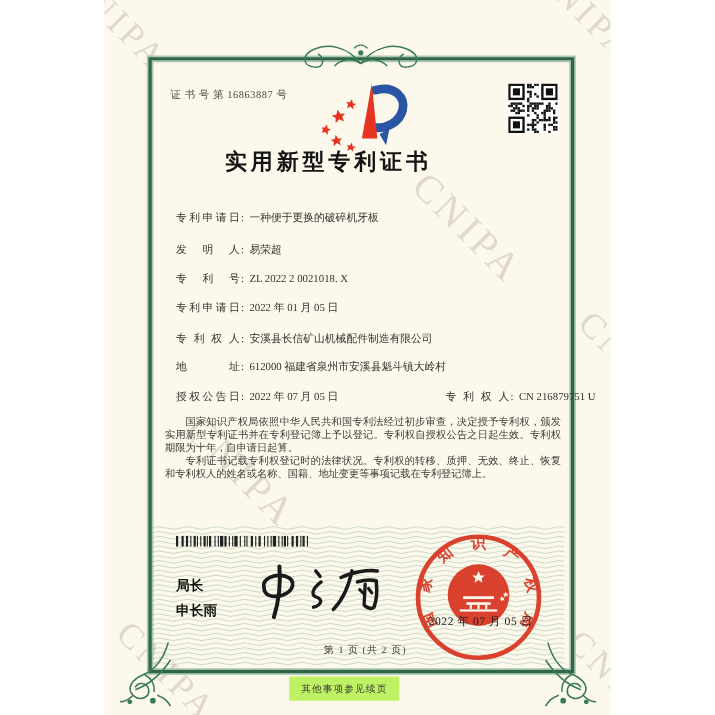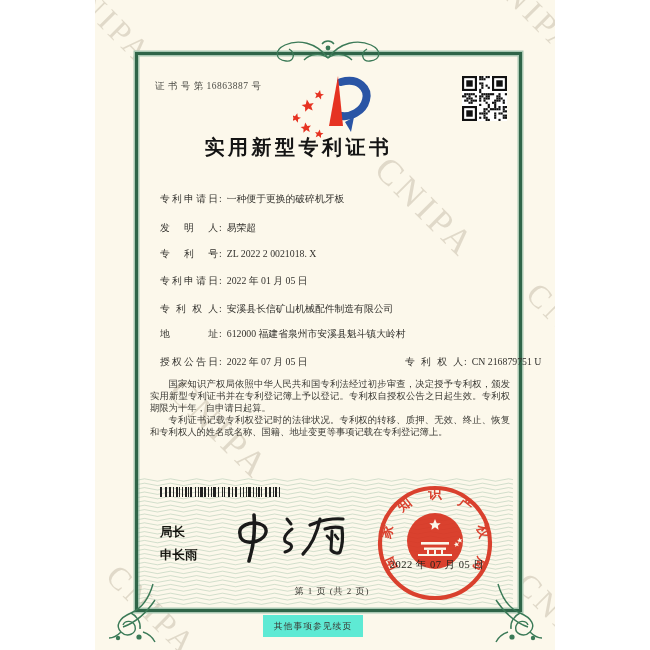--- a/index.html
+++ b/index.html
@@ -52,21 +52,21 @@
   .seal-date{
     position:absolute;left:282px;top:558px;width:120px;text-align:center;
     font-size:10.5px;color:#23221c;letter-spacing:.5px;z-index:5;
   }
   .footer-page{
     position:absolute;left:40px;top:585px;width:381px;text-align:center;
     font-size:9px;color:#3c3b35;letter-spacing:1px;box-sizing:border-box;padding-right:20px;padding-left:33px;
   }
   .cont-note{
     position:absolute;left:168px;top:615px;width:100px;height:22px;line-height:22px;
-    background:#5eead4;text-align:center;font-size:8.8px;color:#3a3934;letter-spacing:1px;
+    background:#bef264;text-align:center;font-size:8.8px;color:#3a3934;letter-spacing:1px;
   }
   .flourish{position:absolute;pointer-events:none;}
   svg{display:block;}
 </style>
 </head>
 <body>
 
 <div class="page">
 
   <div class="wm" style="left:-45px;top:0px;">CNIPA</div>

